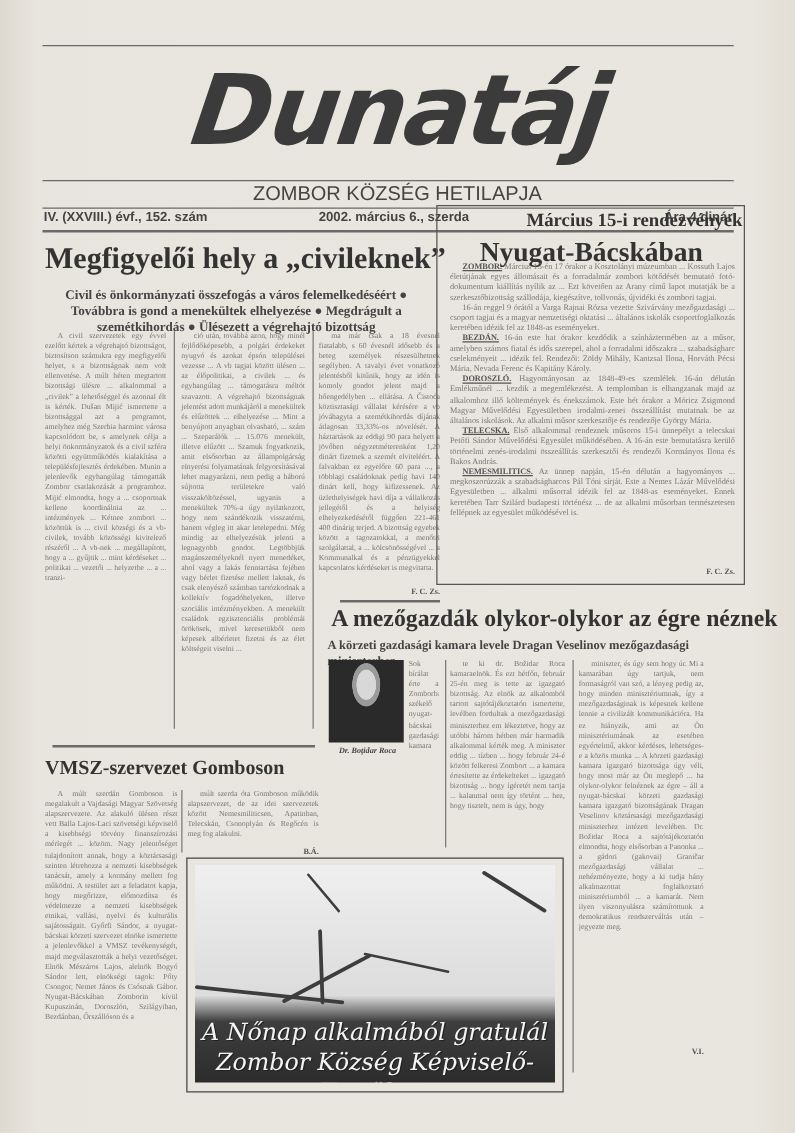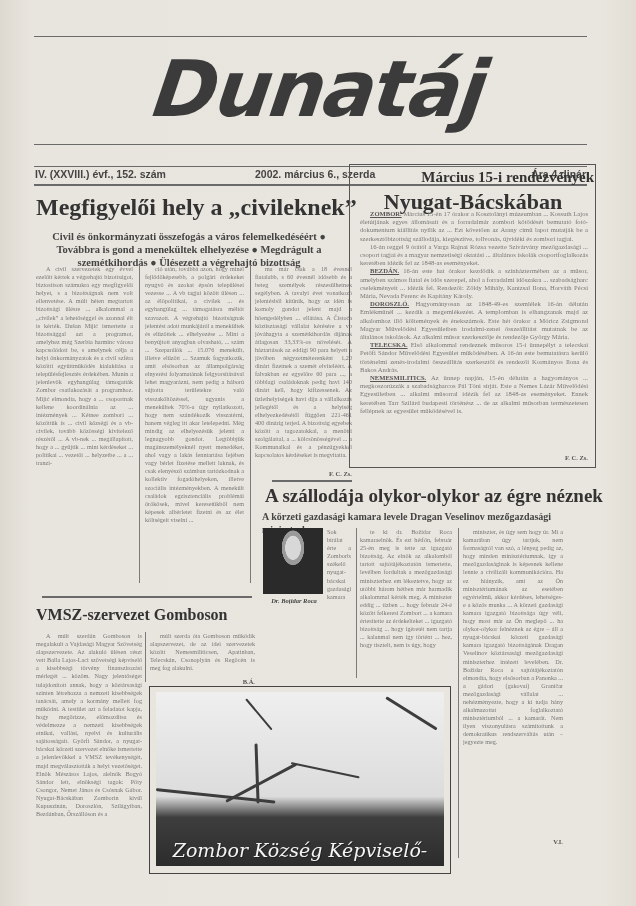--- a/index.html
+++ b/index.html
@@ -44,20 +44,21 @@
   .branch { position: absolute; height: 3px; background: #3d3d3d; transform-origin: left center; border-radius: 2px; }
 </style>
 </head>
 <body>
 
 <div class="page">
 
   <div class="rule" style="left:34px; width:553px; top:36px;"></div>
   <div class="abs masthead-title">Dunatáj</div>
   <div class="rule" style="left:34px; width:553px; top:144px;"></div>
+  <div class="abs subtitle">ZOMBOR KÖZSÉG HETILAPJA</div>
   <div class="rule" style="left:34px; width:553px; top:166px;"></div>
   <div class="abs infobar" style="left:35px;">IV. (XXVIII.) évf., 152. szám</div>
   <div class="abs infobar" style="left:255px;text-align:right;">2002. március 6., szerda</div>
   <div class="abs infobar" style="right:50px;">Ára 4 dinár</div>
   <div class="rule" style="left:34px; width:553px; top:184px; height:1.5px;"></div>
 
   <div class="abs headline" style="left:36px; top:195px; font-size:24px;">Megfigyelői hely a „civileknek”</div>
   <div class="abs deck" style="left:34px; top:230px; width:310px;">Civil és önkormányzati összefogás a város felemelkedéséért ● Továbbra is gond a menekültek elhelyezése ● Megdrágult a szemétkihordás ● Ülésezett a végrehajtó bizottság</div>
 
   <div class="abs col" style="left:36px; top:265px; width:97px; height:318px;">
@@ -80,21 +81,21 @@
     <p><b style="text-decoration:underline;">ZOMBOR.</b><span> Március 15-én 17 órakor a Kosztolányi múzeumban ... Kossuth Lajos életútjának egyes állomásait és a forradalmár zombori kötődését bemutató fotó-dokumentum kiállítás nyílik az ... Ezt követően az Arany című lapot mutatják be a szerkesztőbizottság szállodája, kiegészítve, tollvonás, újvidéki és zombori tagjai.</span></p>
     <p><span>16-án reggel 9 órától a Varga Rajnai Rózsa vezette Szivárvány mezőgazdasági ... csoport tagjai és a magyar nemzetiségi oktatási ... általános iskolák csoportfoglalkozás keretében idézik fel az 1848-as eseményeket.</span></p>
     <p><b style="text-decoration:underline;">BEZDÁN.</b><span> 16-án este hat órakor kezdődik a színháztermében az a műsor, amelyben számos fiatal és idős szerepel, ahol a forradalmi időszakra ... szabadságharc cselekményeit ... idézik fel. Rendezői: Zöldy Mihály, Kantzsal Ilona, Horváth Pécsi Mária, Nevada Ferenc és Kapitány Károly.</span></p>
     <p><b style="text-decoration:underline;">DOROSZLÓ.</b><span> Hagyományosan az 1848-49-es szemlélek 16-án délután Emlékműnél ... kezdik a megemlékezést. A templomban is elhangzanak majd az alkalomhoz illő költemények és énekszámok. Este hét órakor a Móricz Zsigmond Magyar Művelődési Egyesületben irodalmi-zenei összeállítást mutatnak be az általános iskolások. Az alkalmi műsor szerkesztője és rendezője György Mária.</span></p>
     <p><b style="text-decoration:underline;">TELECSKA.</b><span> Első alkalommal rendeznek műsoros 15-i ünnepélyt a telecskai Petőfi Sándor Művelődési Egyesület működésében. A 16-án este bemutatásra kerülő történelmi zenés-irodalmi összeállítás szerkesztői és rendezői Kormányos Ilona és Bakos András.</span></p>
     <p><b style="text-decoration:underline;">NEMESMILITICS.</b><span> Az ünnep napján, 15-én délután a hagyományos ... megkoszorúzzák a szabadságharcos Pál Tóni sírját. Este a Nemes Lázár Művelődési Egyesületben ... alkalmi műsorral idézik fel az 1848-as eseményeket. Ennek keretében Tarr Szilárd budapesti történész ... de az alkalmi műsorban természetesen fellépnek az egyesület működésével is.</span></p>
   </div>
   <div class="abs sig" style="left:540px; top:454px; width:48px;">F. C. Zs.</div>
 
   <div class="rule" style="left:272px; width:80px; top:480px; height:1.5px;"></div>
-  <div class="abs headline" style="left:265px; top:486px; font-size:19px;">A szállodája olykor-olykor az égre néznek</div>
+  <div class="abs headline" style="left:265px; top:486px; font-size:19px;">A mezőgazdák olykor-olykor az égre néznek</div>
   <div class="abs deck" style="left:262px; top:510px; width:340px; text-align:left; font-size:10px;">A körzeti gazdasági kamara levele Dragan Veselinov mezőgazdasági miniszterhez</div>
 
   <div class="abs photo-portrait" style="left:263px; top:528px; width:60px; height:66px;"></div>
   <div class="abs" style="left:262px; top:597px; width:64px; font-size:6.5px; font-style:italic; font-weight:bold; color:#444; text-align:center;">Dr. Boţidar Roca</div>
 
   <div class="abs col" style="left:327px; top:528px; width:24px; height:72px;">
     <p style="text-indent:0">Sok bírálat érte a Zomborban székelő nyugat-bácskai gazdasági kamara igazgató bizottságának legutóbbi ülésén Dragan Veselinov köztársasági mezőgazdasági minisztert, aki – ahogy elhangzott – rá se hederít a kamara megkeresésére. Amennyiben továbbra is ilyen ridegen magatartást tanúsít a nyugat-bácskai kiemelt ... nem kívánunk személyes nyilvánítani ... – jelenti-</p>
   </div>
   <div class="abs col" style="left:262px; top:602px; width:90px; height:70px;"></div>
   <div class="vsep" style="left:356px; top:528px; height:150px;"></div>
@@ -119,16 +120,17 @@
   <div class="abs sig" style="left:210px; top:678px; width:45px;">B.Á.</div>
 
   <div class="boxed" style="left:149px; top:686px; width:300px; height:186px; border-color:#444;"></div>
   <div class="abs greeting" style="left:156px; top:692px; width:288px; height:174px;">
     <div class="branch" style="left:0px; top:96px; width:120px; transform:rotate(6deg);"></div>
     <div class="branch" style="left:70px; top:108px; width:80px; transform:rotate(-28deg);"></div>
     <div class="branch" style="left:100px; top:50px; width:60px; transform:rotate(88deg);"></div>
     <div class="branch" style="left:135px; top:70px; width:70px; transform:rotate(12deg); height:2px;"></div>
     <div class="branch" style="left:90px; top:6px; width:40px; transform:rotate(50deg); height:2px;"></div>
     <div class="branch" style="left:230px; top:4px; width:60px; transform:rotate(32deg);"></div>
+    <div class="greet-text" style="top:122px;">A Nőnap alkalmából gratulál</div>
     <div class="greet-text" style="top:146px;">Zombor Község Képviselő-Testülete</div>
   </div>
 
 </div>
 
 </body></html>

